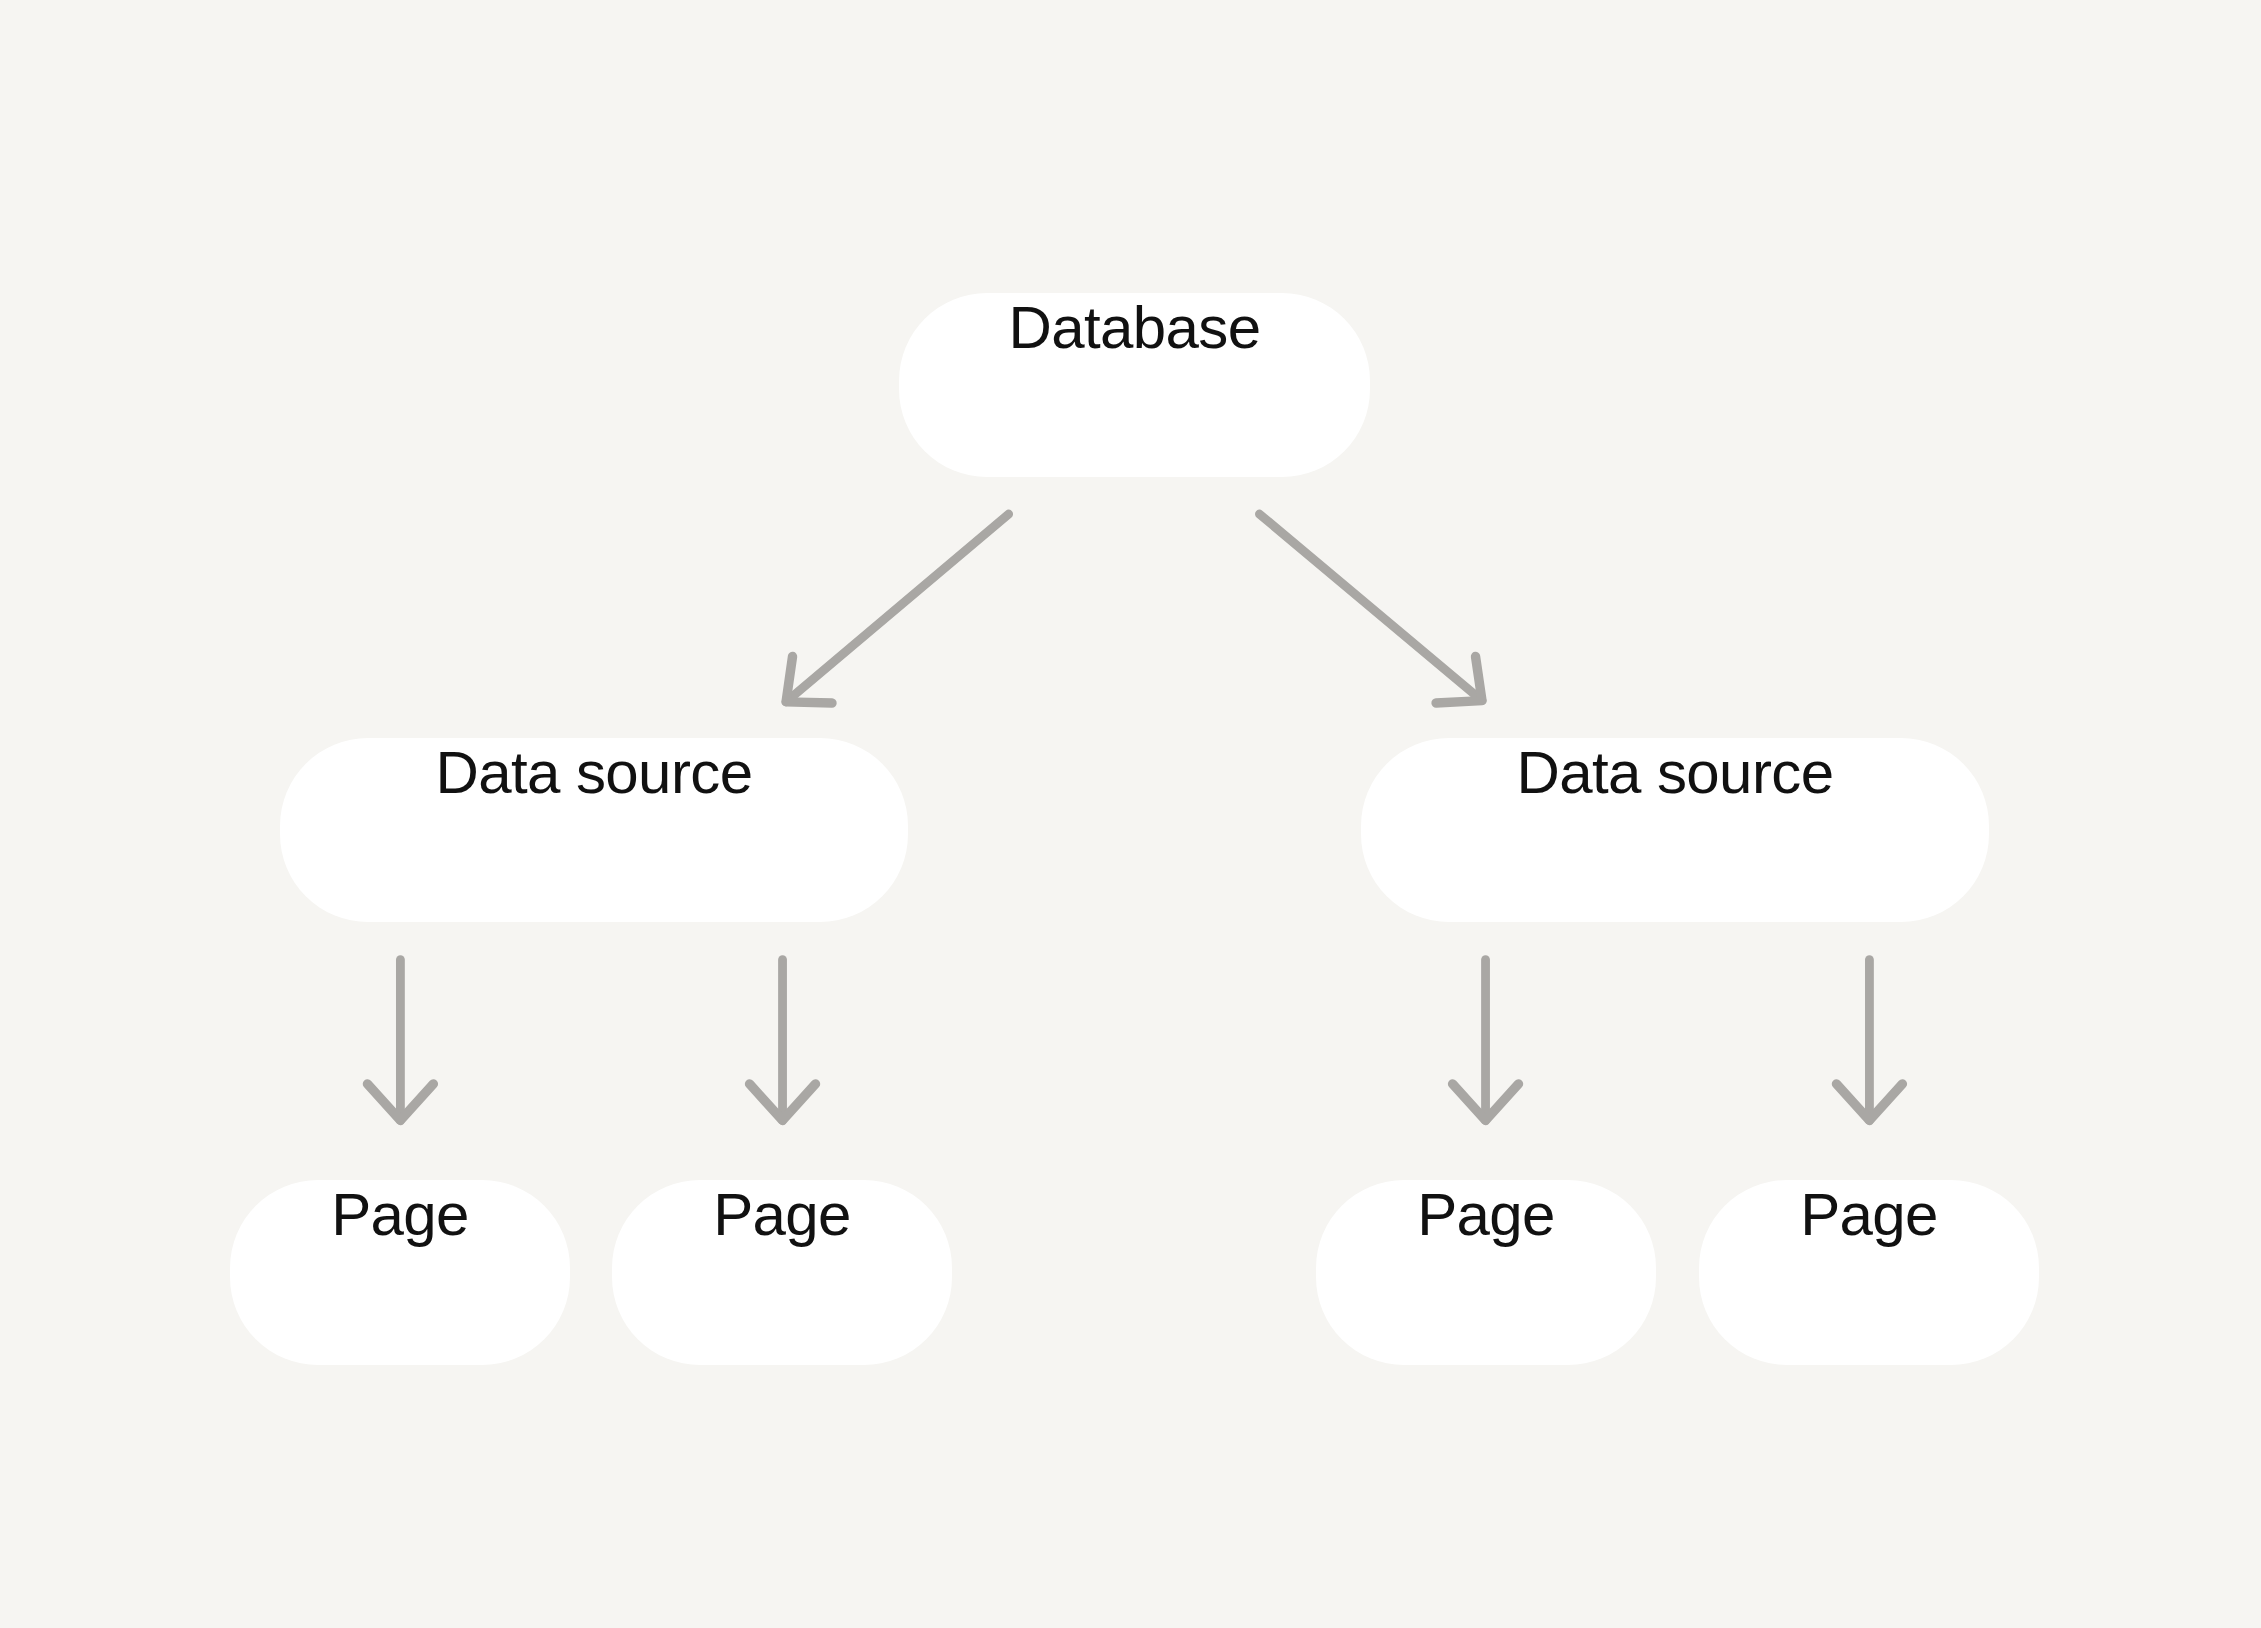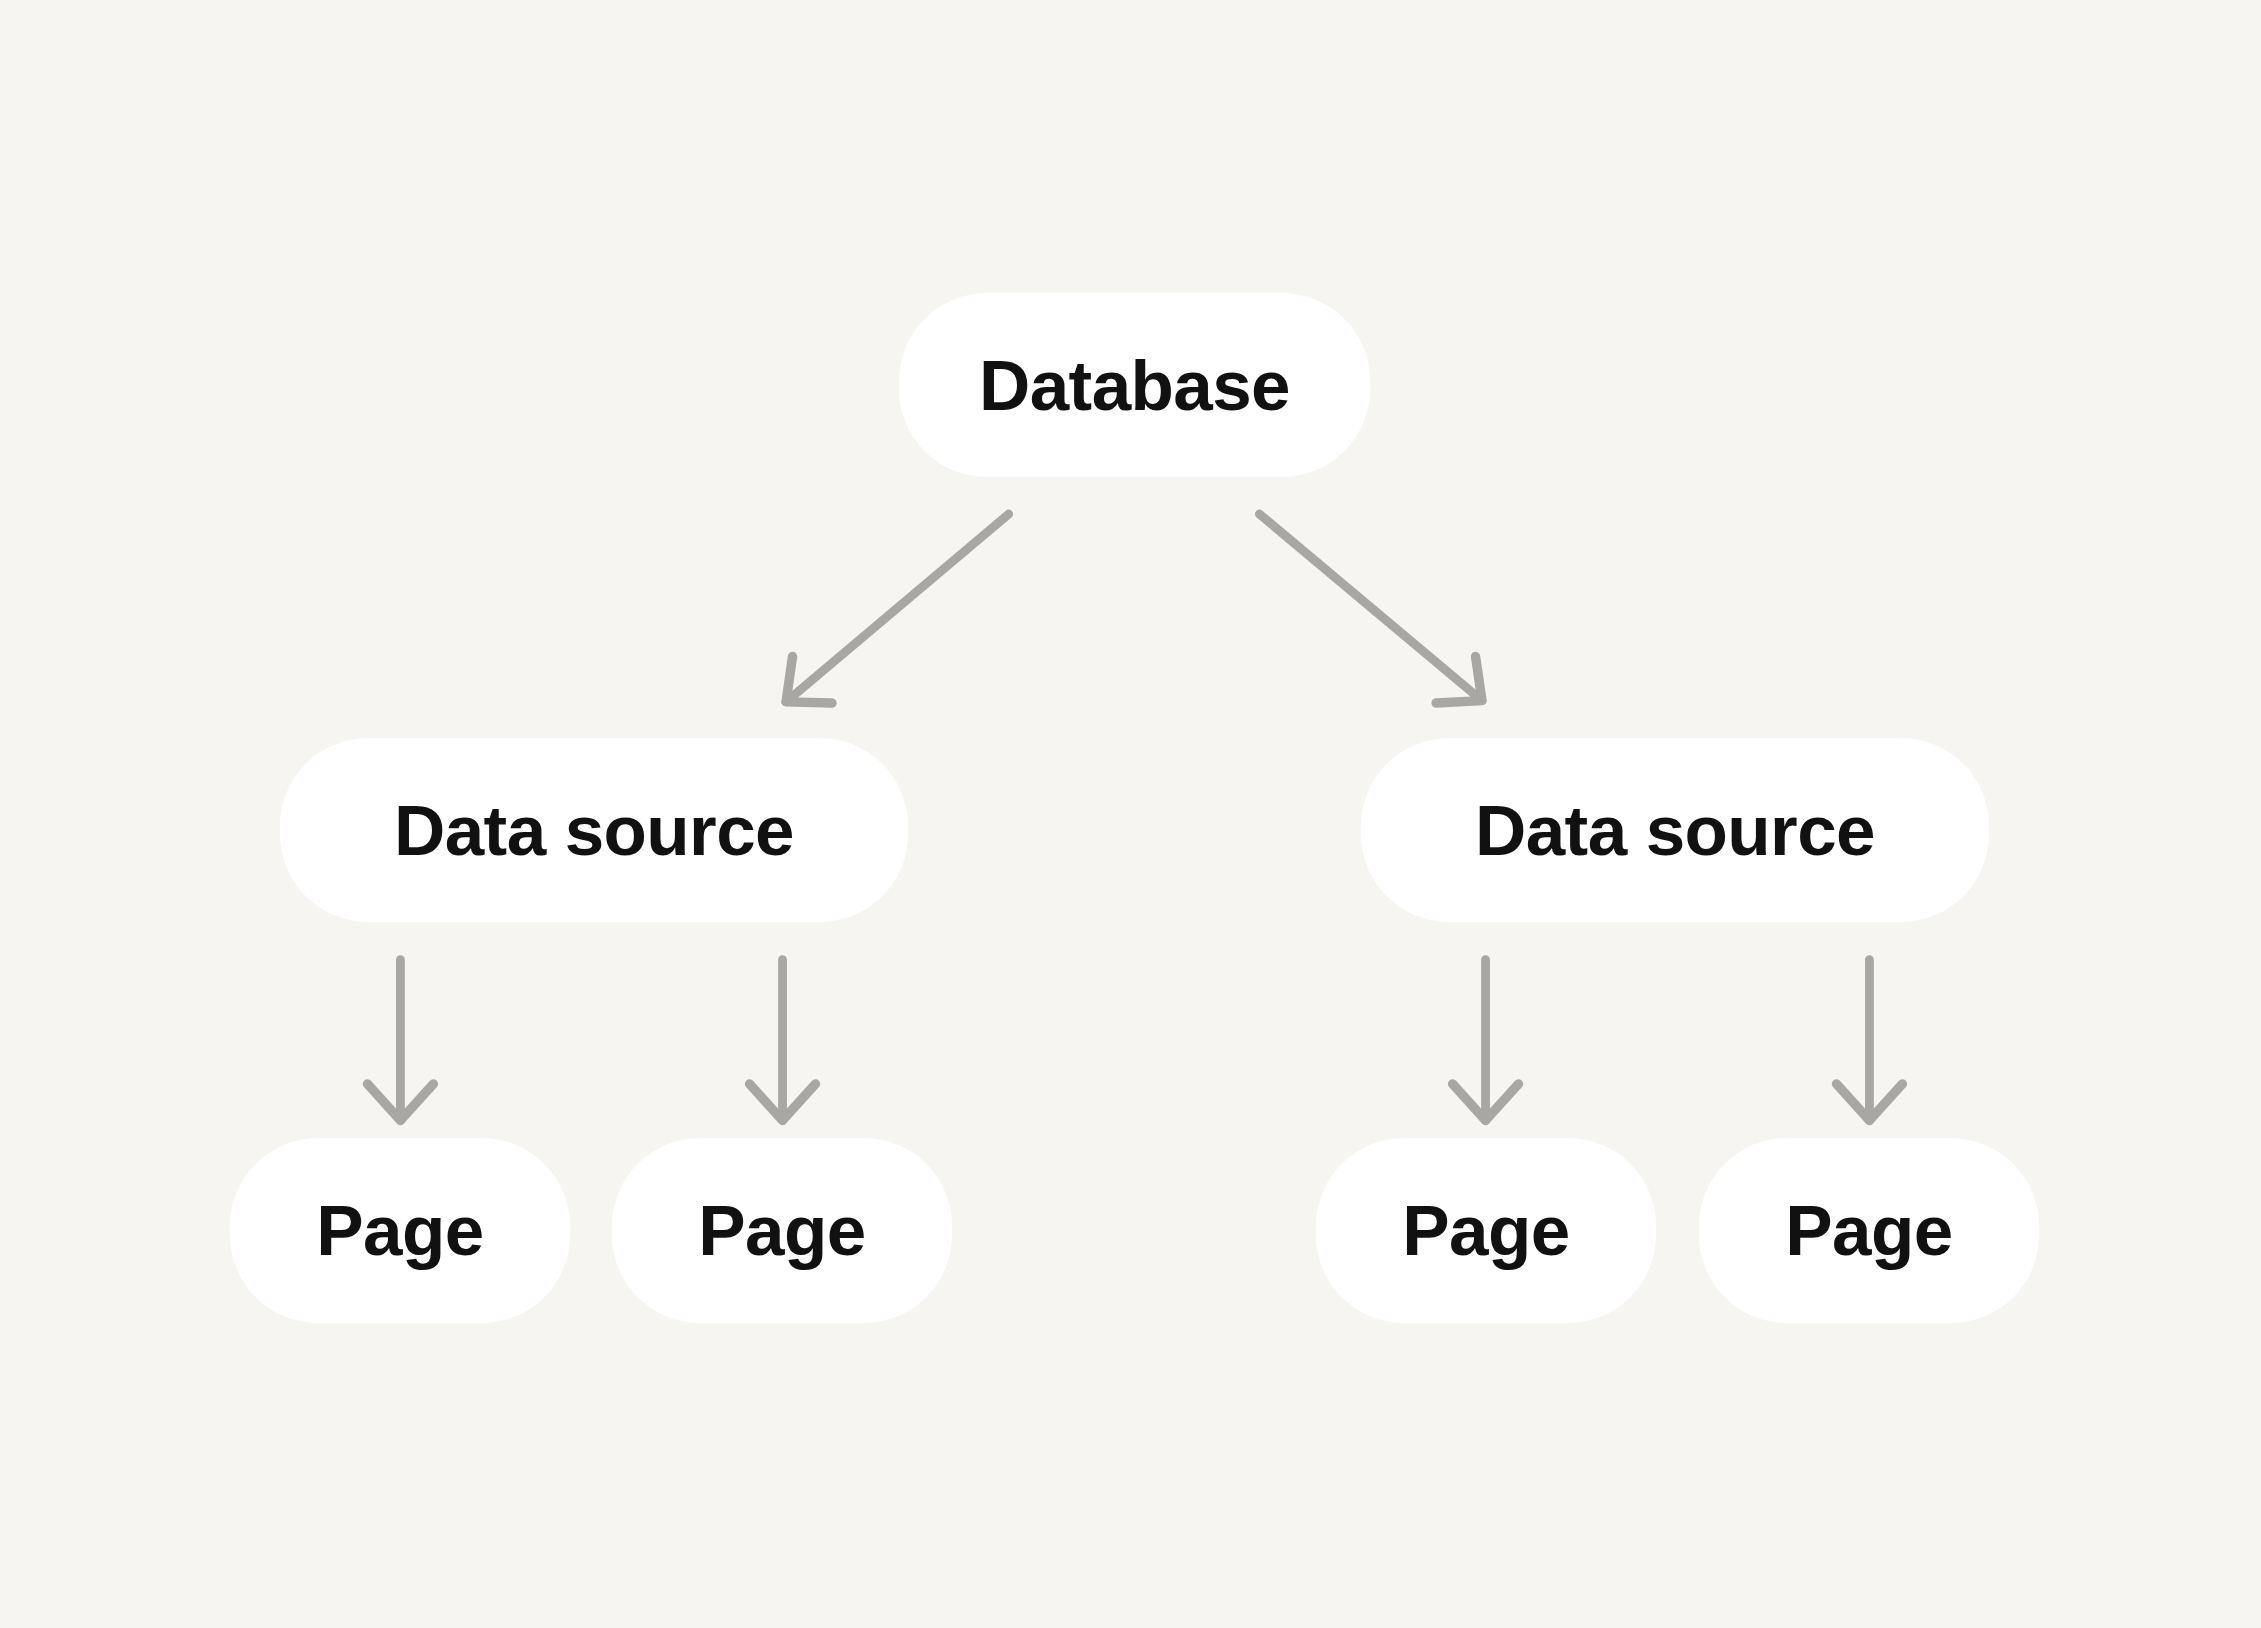--- a/index.html
+++ b/index.html
@@ -33,32 +33,32 @@
     fill:none;
     stroke-linecap:round;
     stroke-linejoin:round;
   }
   .arrow-layer polyline{stroke-width:16;}
   .node{
     position:absolute;
     background:var(--node-fill);
     border-radius:88px;
     display:flex;
-    align-items:center;
+    align-items:flex-start;
     justify-content:center;
     color:var(--text-color);
-    font-weight:700;
-    font-size:71px;
+    font-weight:400;
+    font-size:60px;
     letter-spacing:-0.6px;
     white-space:nowrap;
   }
   .node-database{left:899px;top:293px;width:471px;height:184px;}
   .node-ds-left {left:280px; top:738px;width:628px;height:184px;}
   .node-ds-right{left:1361px;top:738px;width:628px;height:184px;}
-  .node-page{top:1138px;width:340px;height:185px;}
+  .node-page{top:1180px;width:340px;height:185px;}
   .node-page-1{left:230px;}
   .node-page-2{left:612px;}
   .node-page-3{left:1316px;}
   .node-page-4{left:1699px;}
 </style>
 </head>
 <body>
 
 <div class="canvas">
 

